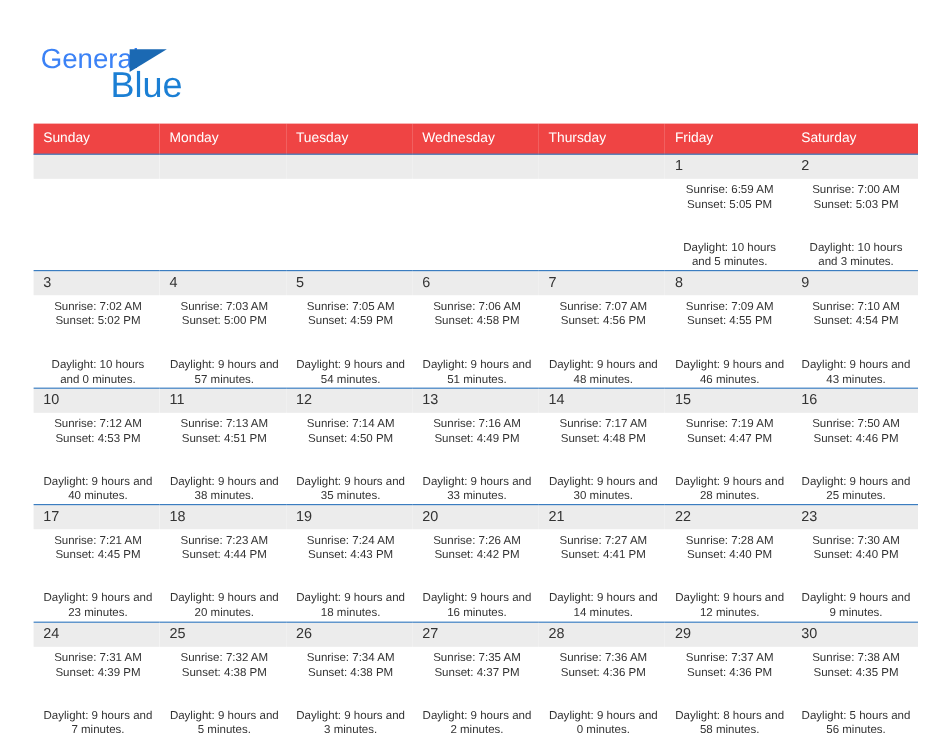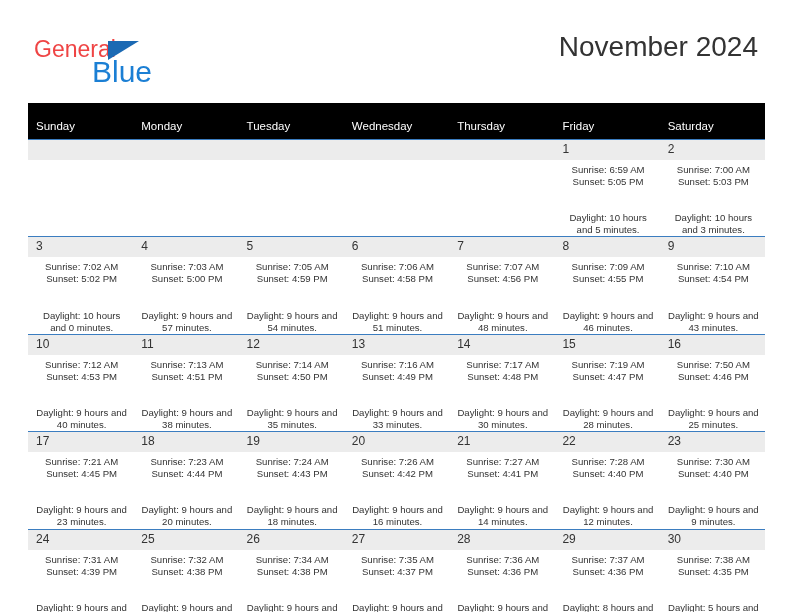--- a/index.html
+++ b/index.html
@@ -33,21 +33,21 @@
     left: 34px;
     top: 36px;
     width: 240px;
     height: 52px;
   }
   .logo-general {
     position: absolute;
     left: 0; top: 0;
     font-size: 23px;
     letter-spacing: 0px;
-    color: #ef4444;
+    color: #3b82f6;
     font-weight: 400;
     line-height: 26px;
   }
   .logo-tri {
     position: absolute;
     left: 74px;
     top: 5px;
     width: 0; height: 0;
     border-left: 31px solid #1b69b3;
     border-bottom: 19px solid transparent;
@@ -87,26 +87,26 @@
   
   .calendar {
     position: absolute;
     left: 28px;
     top: 103px;
     width: 737px;
     border-collapse: collapse;
     table-layout: fixed;
   }
   .calendar th {
-    background: #000000;
+    background: #ef4444;
     color: #ffffff;
     font-size: 11.5px;
     font-weight: 400;
     text-align: left;
-    padding: 16px 0 6px 8px;
+    padding: 5px 0 6px 8px;
     height: 14px;
     border: none;
   }
   .calendar td {
     vertical-align: top;
     padding: 0;
     border: none;
     border-top: 1px solid #3b7dc0;
     height: 74px;
     background: #ffffff;
@@ -143,21 +143,20 @@
 
   <div class="topbar">
 
     <div class="logo">
       <span class="logo-general">General</span>
       <span class="logo-tri"></span>
       <span class="logo-blue">Blue</span>
     </div>
 
     <div class="title-block">
-      <div class="cal-title">November 2024</div>
     </div>
 
   </div>
 
   <table class="calendar">
     <thead>
       <tr>
         <th>Sunday</th>
         <th>Monday</th>
         <th>Tuesday</th>

